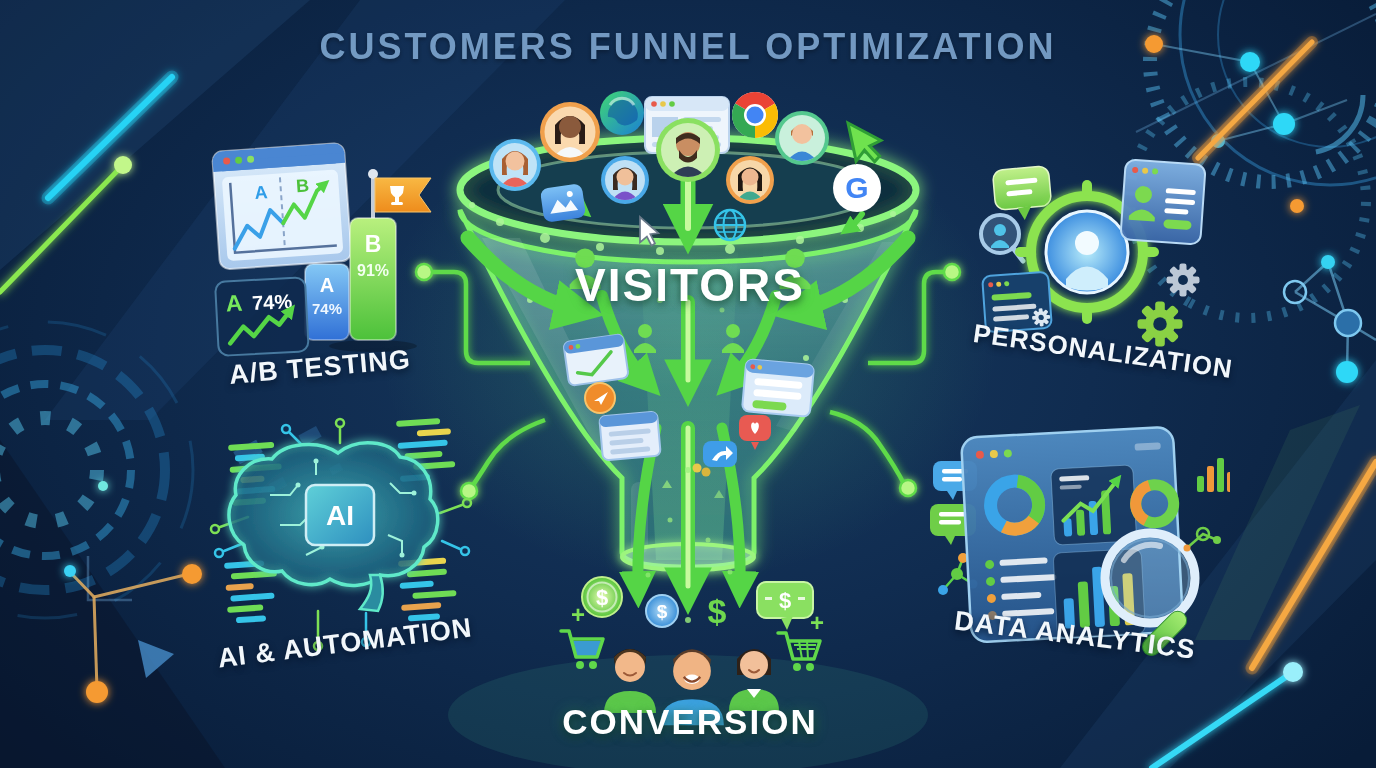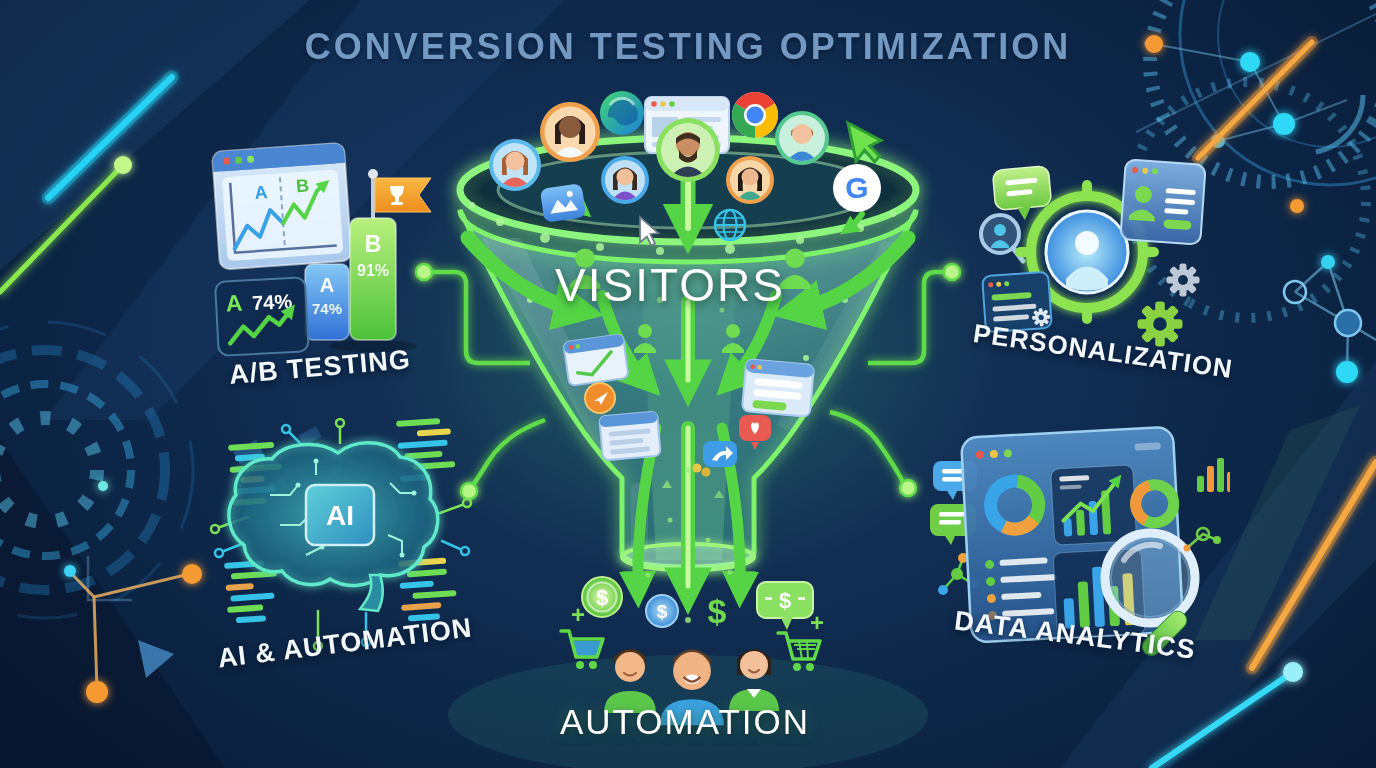--- a/index.html
+++ b/index.html
@@ -5,21 +5,21 @@
   html,body{margin:0;padding:0;background:#06172e;}
   .stage{position:relative;width:1376px;height:768px;overflow:hidden;
     font-family:"Liberation Sans",sans-serif;
     background:radial-gradient(ellipse 900px 600px at 50% 46%, #17395f 0%, #10headers 0%, #102c50 45%, #081c38 100%);
     background:radial-gradient(ellipse 900px 600px at 50% 46%, #17395f 0%, #102c50 45%, #081c38 100%);}
   .abs{position:absolute;}
   svg{display:block;}
   svg text{font-family:"Liberation Sans",sans-serif;}
   .title{left:0;right:0;top:26px;text-align:center;font-size:36px;font-weight:600;
     letter-spacing:3px;color:#7ea6cf;opacity:.9;text-shadow:0 2px 4px rgba(0,0,0,.35);}
-  .stage-label{color:#fff;font-weight:400;letter-spacing:2px;
+  .stage-label{color:#fff;font-weight:700;text-align:center;letter-spacing:2px;
     text-shadow:0 3px 8px rgba(0,30,20,.65),0 0 14px rgba(90,230,120,.35);}
   .feat-label{color:#f2f7fb;font-weight:800;text-align:center;letter-spacing:1px;
     text-shadow:0 3px 6px rgba(0,15,35,.7);}
 </style>
 </head>
 <body>
 
 <div class="stage">
 
 <svg class="abs" style="left:0;top:0" width="1376" height="768" viewBox="0 0 1376 768">
@@ -271,21 +271,21 @@
         <circle cx="670" cy="520" r="2.5" opacity=".7"></circle>
     <circle cx="708" cy="540" r="2.5" opacity=".7"></circle>
         <circle cx="688" cy="620" r="3" opacity=".8"></circle>
     <circle cx="648" cy="575" r="2.5" opacity=".6"></circle>
         <circle cx="730" cy="572" r="2.5" opacity=".6"></circle>
     <path d="M 662 488 l 5 -8 5 8 Z" opacity=".7"></path>
         <path d="M 714 498 l 5 -8 5 8 Z" opacity=".6"></path>
   </g>
 </svg>
 
-<div class="abs title">CONVERSION TESTING OPTIMIZATION</div>
+<div class="abs title">CUSTOMERS FUNNEL OPTIMIZATION</div>
 
 <svg class="abs" style="left:470px;top:85px" width="440" height="175" viewBox="0 0 440 175">
   <defs>
     <linearGradient id="gEdge" x1="0" y1="0" x2="1" y2="1">
           <stop offset="0" stop-color="#40d873"></stop>
           <stop offset="1" stop-color="#1b7fd6"></stop>
         </linearGradient>
     <linearGradient id="gImg" x1="0" y1="0" x2="0" y2="1">
           <stop offset="0" stop-color="#7cc0f5"></stop>
           <stop offset="1" stop-color="#3d83dc"></stop>
@@ -853,15 +853,15 @@
   <g transform="translate(209,90)">
     <path d="M -17 -6 Q 0 -26 17 -6 L 17 10 L 10 10 Q 12 -10 0 -12 Q -12 -10 -10 10 L -17 10 Z" fill="#2e2118"></path>
     <circle r="14" fill="#f2c09a"></circle>
     <path d="M -5 5 Q 0 10 5 5" fill="none" stroke="#9c5a38" stroke-width="2" stroke-linecap="round"></path>
     <path d="M -25 46 Q -25 24 0 24 Q 25 24 25 46 Z" fill="#5cc74a"></path>
     <path d="M -7 24 L 0 33 L 7 24 Z" fill="#fff"></path>
   </g>
 </svg>
 
 <div class="abs stage-label" style="left:555px;top:258px;width:270px;font-size:46px">VISITORS</div>
-<div class="abs stage-label" style="left:560px;top:702px;width:260px;font-size:35px">AUTOMATION</div>
+<div class="abs stage-label" style="left:560px;top:702px;width:260px;font-size:35px">CONVERSION</div>
 
 </div>
 
 </body></html>

